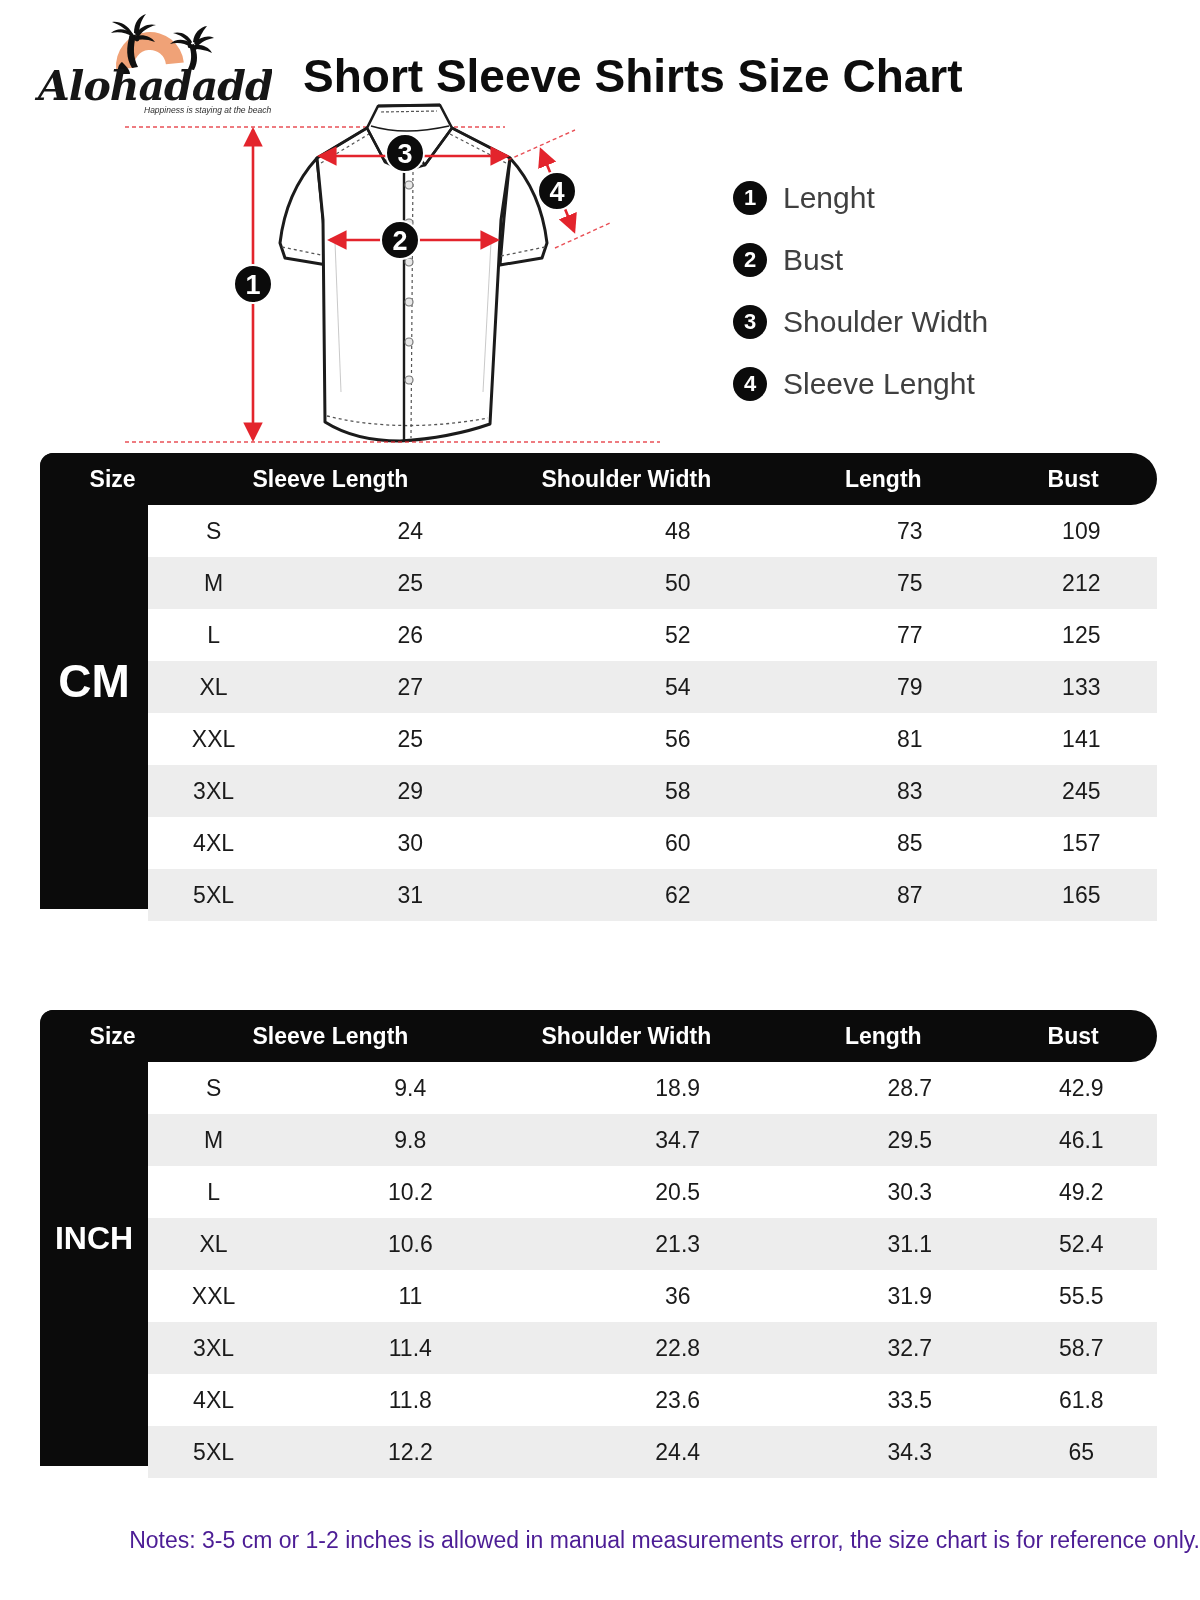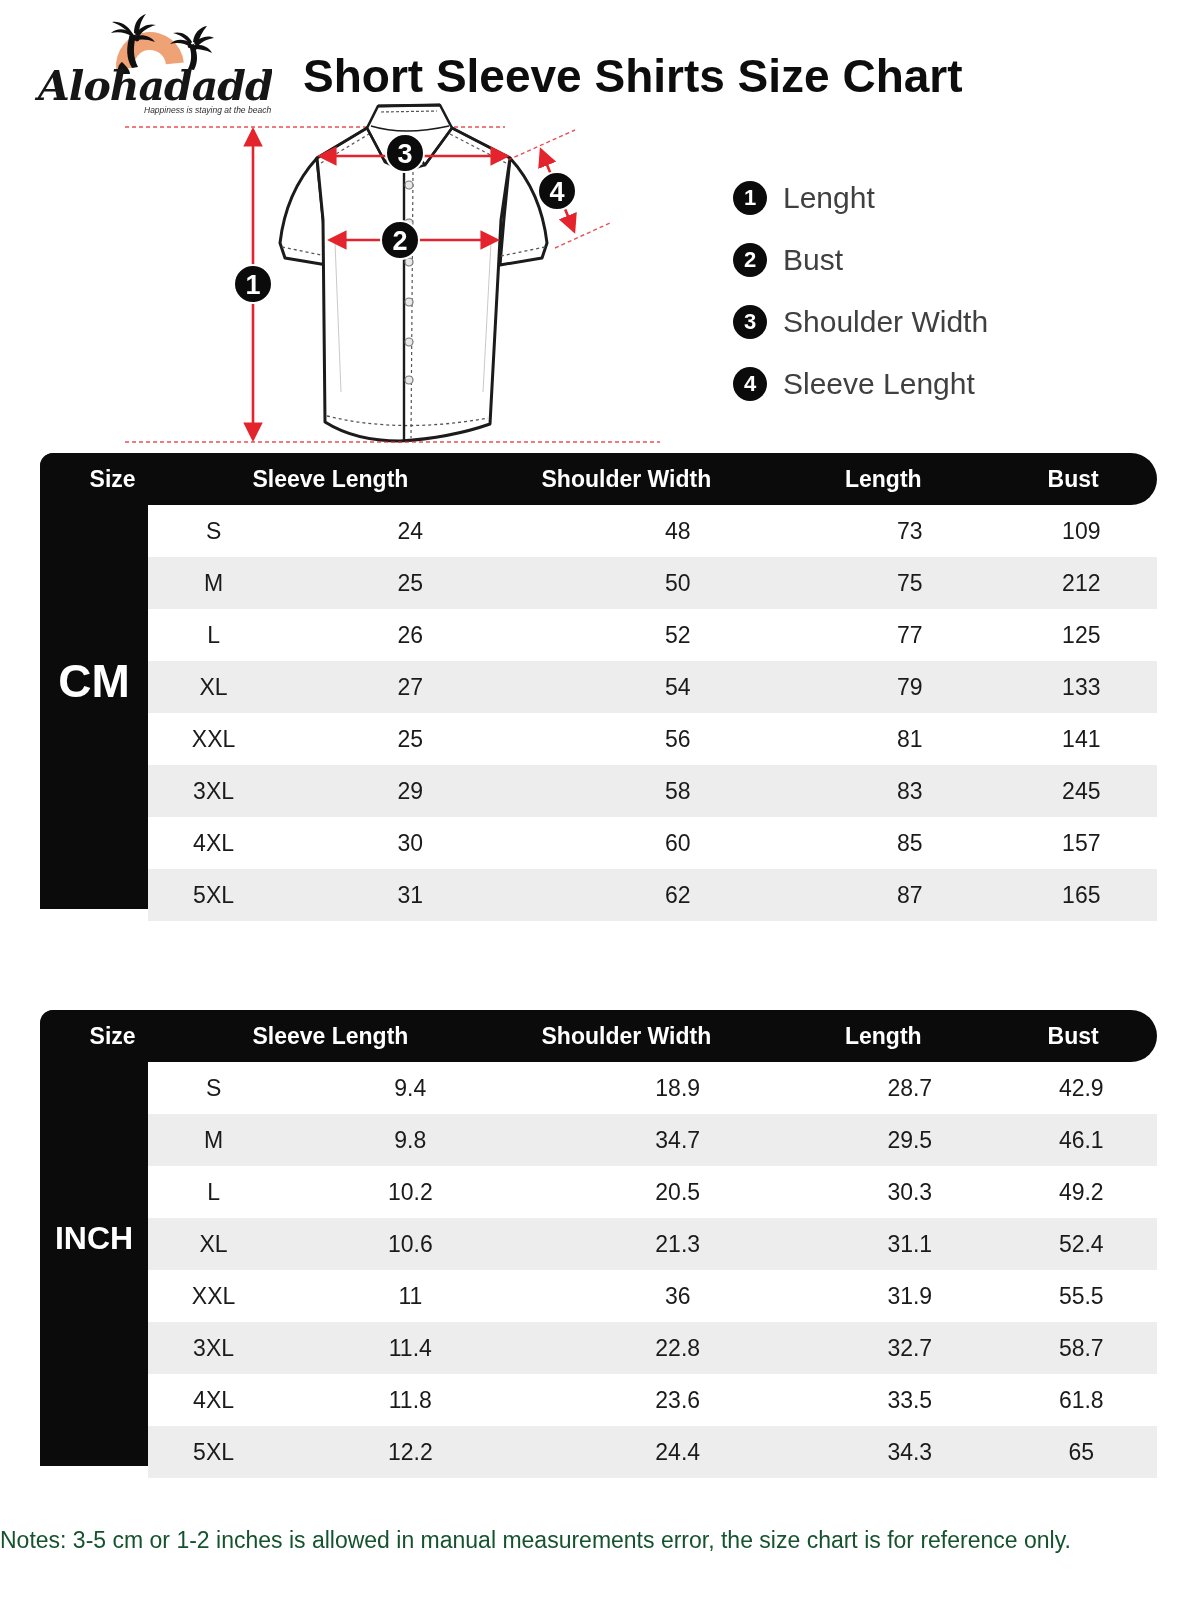--- a/index.html
+++ b/index.html
@@ -32,22 +32,22 @@
   .tbl-header{position:relative;height:52px;background:#0b0b0b;color:#fff;
               border-radius:14px 28px 28px 0;display:flex;align-items:center;
               box-sizing:border-box;font-weight:bold;font-size:23px;}
   .tbl-body{margin-left:108px;}
   .trow{display:flex;align-items:center;height:52px;font-size:23px;color:#1a1a1a;background:#fff;}
   .trow.alt{background:#ededed;}
   .col{text-align:center;}
   .c0{width:13%;}.c1{width:26%;}.c2{width:27%;}.c3{width:19%;}.c4{width:15%;}
 
   
-  #notes{position:absolute;left:0;right:0;top:1527px;text-align:left;
-         font-size:23px;color:#14532d;}
+  #notes{position:absolute;left:0;right:0;top:1527px;text-align:right;
+         font-size:23px;color:#4c1d95;}
 </style>
 </head>
 <body>
 
 <div id="page">
 
   <svg id="logo" viewBox="0 0 250 112">
 
     <g transform="rotate(-6 128 62)">
       <path d="M94,62 A34,34 0 0 1 162,62 L144,62 A16,16 0 0 0 112,62 Z" fill="#f0a277"></path>

